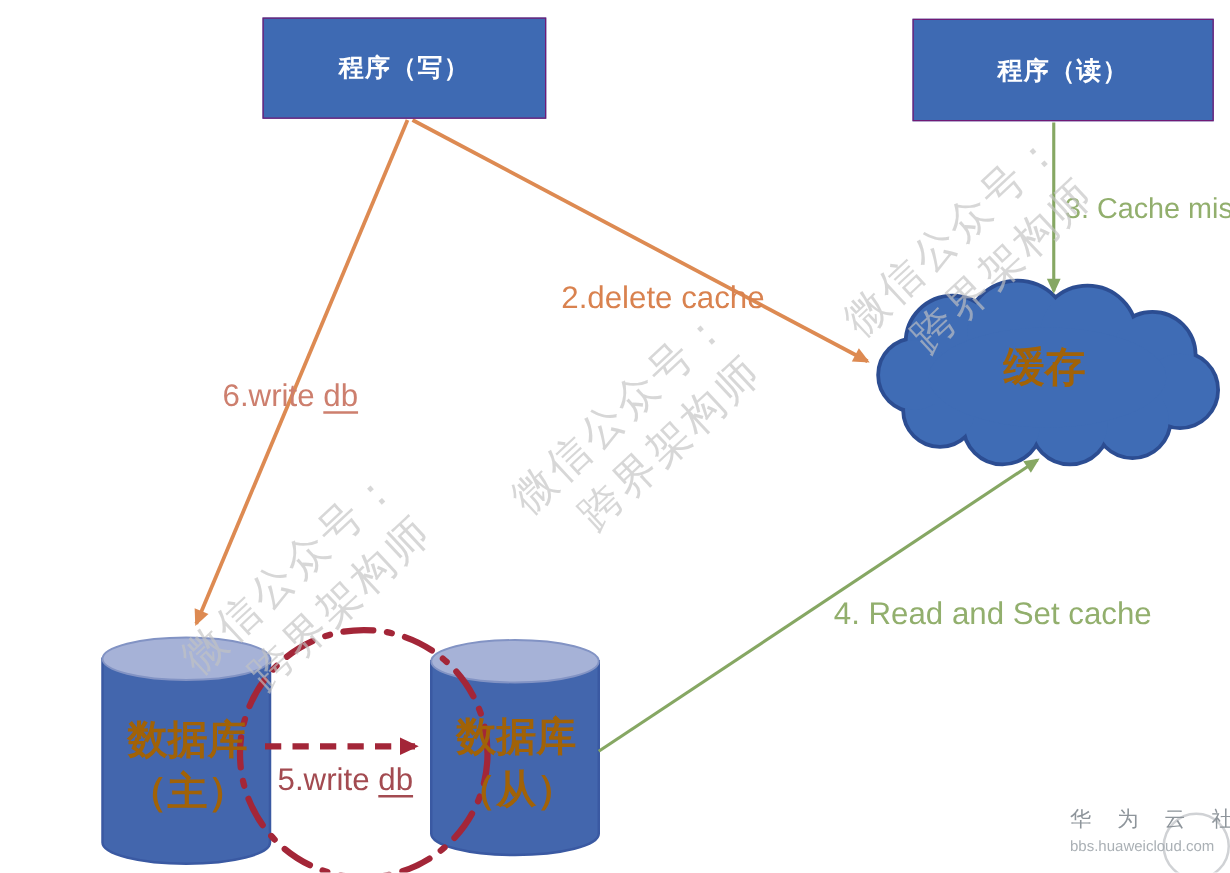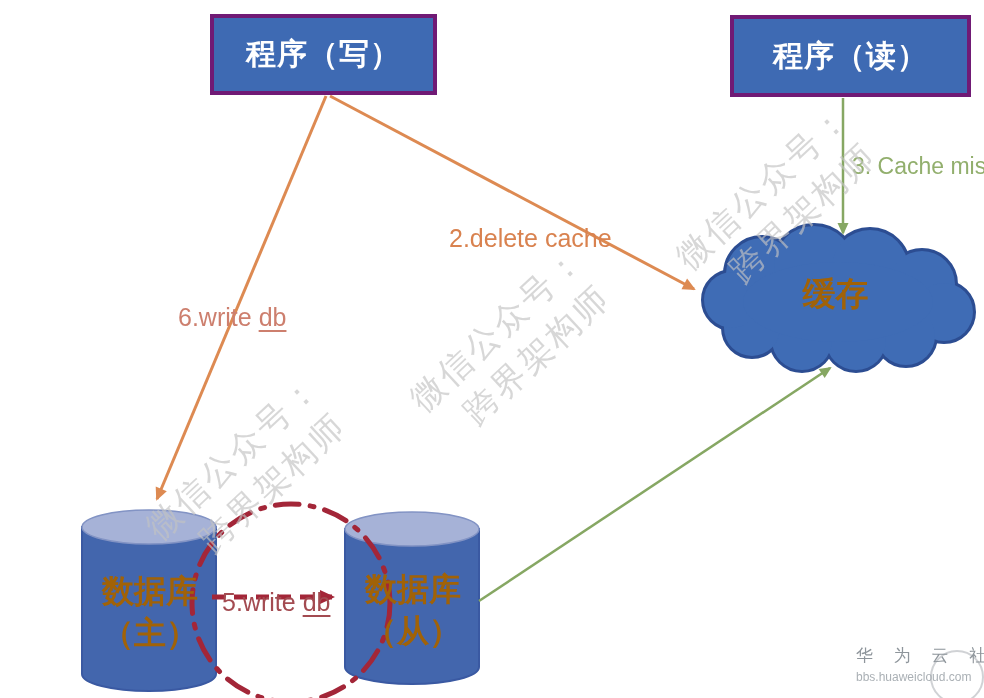--- a/index.html
+++ b/index.html
@@ -9,26 +9,26 @@
     width: 984px;
     height: 698px;
     background: #ffffff;
     overflow: hidden;
   }
   svg.layer { position: absolute; left: 0; top: 0; width: 984px; height: 698px; }
 
   .node-box {
     position: absolute;
     background: #3e6ab3;
-    border: 4px solid #701a75;
+    border: 1px solid #701a75;
     color: #ffffff;
     display: flex;
     align-items: center;
     justify-content: center;
-    font-size: 30px;
+    font-size: 20px;
     font-weight: bold;
     letter-spacing: 1px;
   }
   #box-write { left: 210px; top: 14px; width: 227px; height: 81px; }
   #box-read  { left: 730px; top: 15px; width: 241px; height: 82px; }
 
   .shape-label {
     position: absolute;
     color: #a16207;
     font-weight: bold;
@@ -40,21 +40,21 @@
   #db-master-l1 { left: 83px;  top: 570px; width: 134px; }
   #db-master-l2 { left: 83px;  top: 612px; width: 134px; }
   #db-slave-l1  { left: 346px; top: 568px; width: 134px; }
   #db-slave-l2  { left: 346px; top: 610px; width: 134px; }
 
   .edge-label { position: absolute; white-space: nowrap; }
   #label-1 { left: 178px; top: 303px; font-size: 25px; color: #cd7f6e; }
   #label-2 { left: 449px; top: 224px; font-size: 25px; color: #d9824f; }
   #label-3 { left: 852px; top: 153px; font-size: 23px; color: #92af6d; }
   #label-4 { left: 667px; top: 477px; font-size: 25px; color: #92af6d; }
-  #label-5 { left: 222px; top: 588px; font-size: 25px; color: #a34b51; }
+  #label-5 { left: 222px; top: 610px; font-size: 25px; color: #a34b51; }
   .spellcheck {
     margin-left: 7px;
     text-decoration-line: underline;
     text-decoration-style: wavy;
     text-decoration-color: #d43a30;
     text-decoration-thickness: 1.5px;
     text-underline-offset: 4px;
     text-decoration: underline;
   }
 
@@ -156,20 +156,21 @@
   <div class="shape-label cyl-label" id="db-master-l1">数据库</div>
   <div class="shape-label cyl-label" id="db-master-l2">（主）</div>
   <div class="shape-label cyl-label" id="db-slave-l1">数据库</div>
   <div class="shape-label cyl-label" id="db-slave-l2">（从）</div>
 
   <div class="edge-label" id="label-1">
     <span>6.write</span><span class="spellcheck">db</span>
   </div>
   <div class="edge-label" id="label-2">2.delete cache</div>
   <div class="edge-label" id="label-3">3. Cache mis</div>
+  <div class="edge-label" id="label-4">4. Read and Set cache</div>
   <div class="edge-label" id="label-5">
     <span>5.write</span><span class="spellcheck">db</span>
   </div>
 
   <div class="watermark" id="wm-a">
     <div class="wm-line1">微信公众号：</div>
     <div class="wm-line2">跨界架构师</div>
   </div>
   <div class="watermark" id="wm-b">
     <div class="wm-line1">微信公众号：</div>

